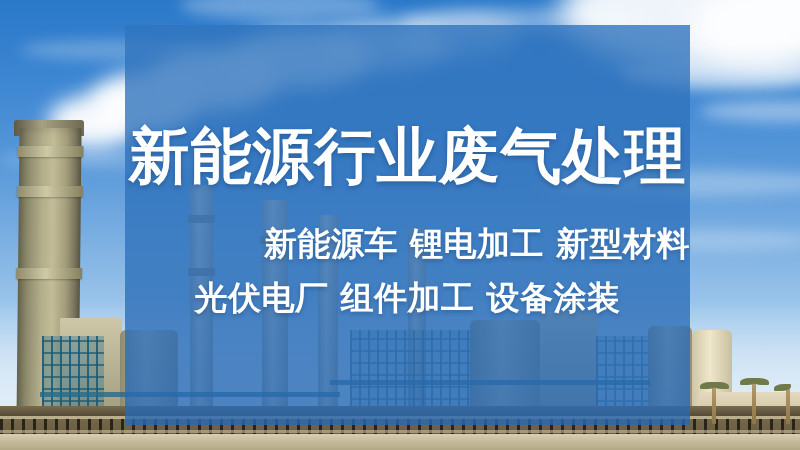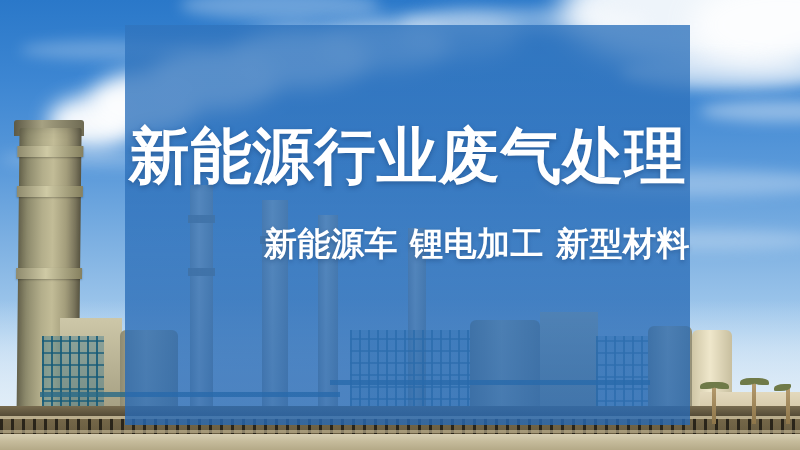--- a/index.html
+++ b/index.html
@@ -306,15 +306,16 @@
   <div class="palm-frond" style="left:740px;top:378px;"></div>
   <div class="palm-frond" style="left:752px;top:378px;transform:scaleX(-1);"></div>
   <div class="palm-trunk" style="left:786px;top:388px;height:36px;"></div>
   <div class="palm-frond" style="left:774px;top:384px;"></div>
 
   <div class="overlay-panel"></div>
 
   <div class="text-layer">
     <div class="headline">新能源行业废气处理</div>
     <div class="subline l1">新能源车  锂电加工  新型材料</div>
+    <div class="subline l2">光伏电厂  组件加工  设备涂装</div>
   </div>
 
 </div>
 
 </body></html>

